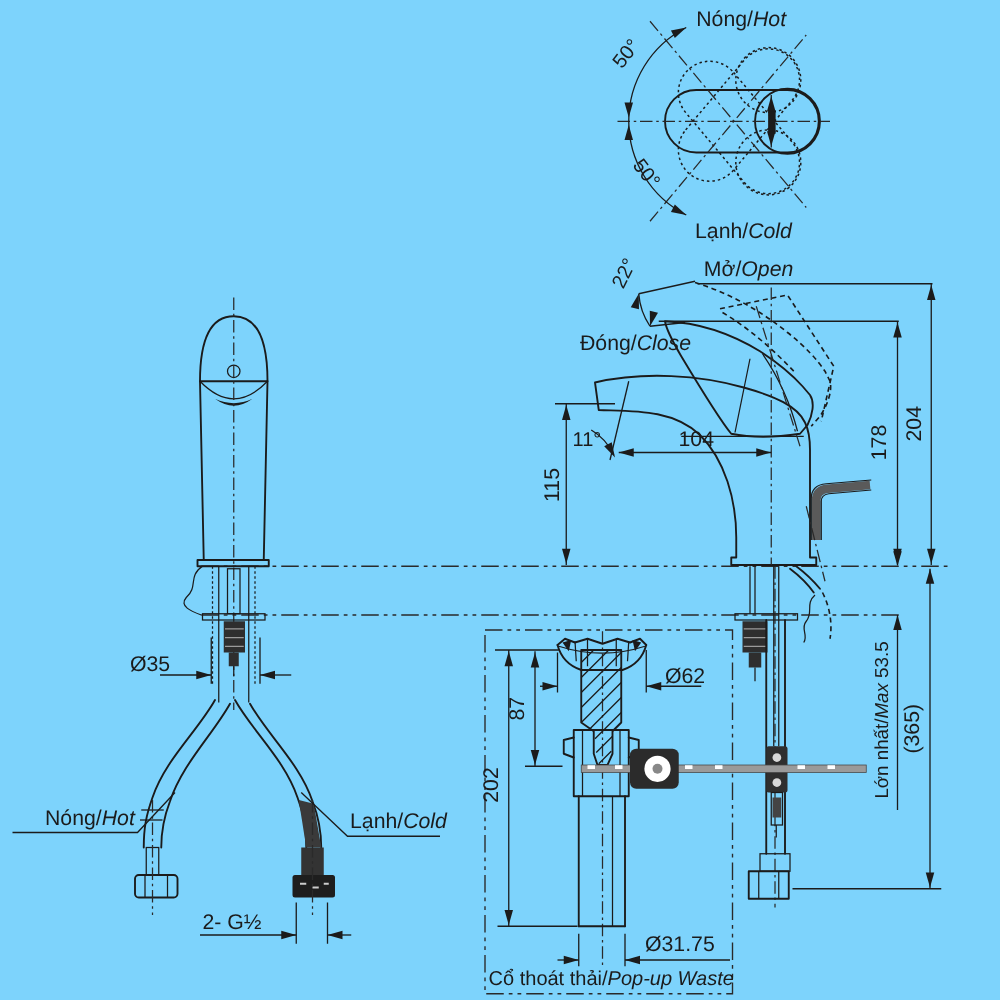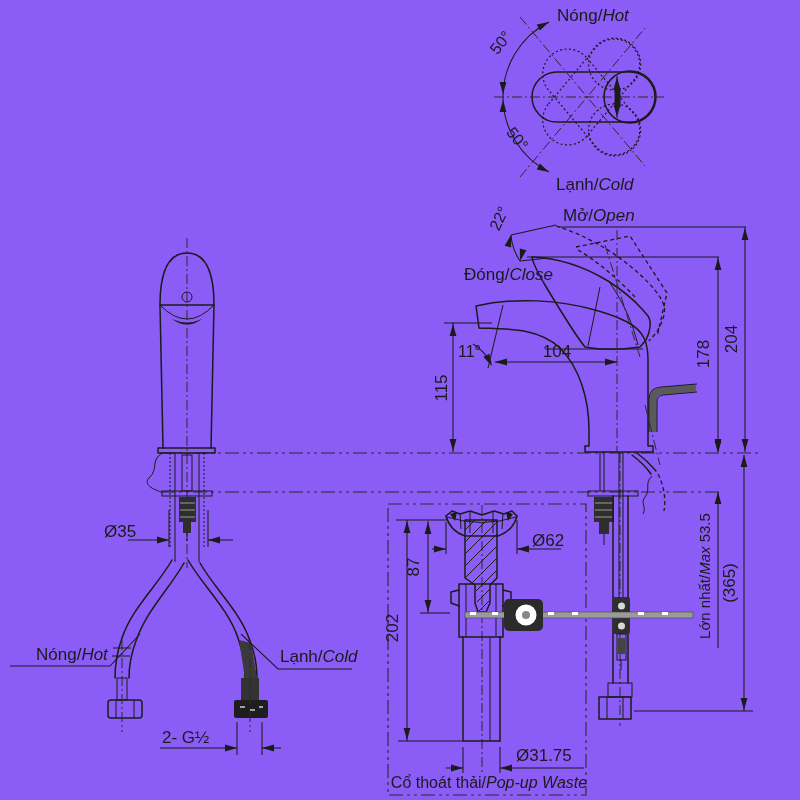--- a/index.html
+++ b/index.html
@@ -1,16 +1,16 @@
 <!DOCTYPE html>
 <html><head>
 <meta charset="utf-8">
 <style>
   html,body{margin:0;padding:0;background:#ffffff;}
-  .stage{width:800px;height:800px;background:#8b5cf6;position:relative;font-family:"Liberation Sans","DejaVu Sans",sans-serif;}
+  .stage{width:800px;height:800px;background:#7dd3fc;position:relative;font-family:"Liberation Sans","DejaVu Sans",sans-serif;}
   svg{display:block;}
   svg text{fill:#1b1b1b;font-family:"Liberation Sans","DejaVu Sans",sans-serif;}
   .ln{stroke:#1b1b1b;stroke-width:1.5;fill:none;stroke-linecap:round;stroke-linejoin:round;}
   .thin{stroke:#1b1b1b;stroke-width:1;fill:none;}
   .dim{stroke:#1b1b1b;stroke-width:1.05;fill:none;}
   .cl{stroke:#2a2a2a;stroke-width:1;fill:none;stroke-dasharray:10 3 2 3;}
   .phantom{stroke:#2a2a2a;stroke-width:1.1;fill:none;stroke-dasharray:14 4 3 4 3 4;}
   .dash{stroke:#1b1b1b;stroke-width:1.3;fill:none;stroke-dasharray:4 3;}
   .dot{stroke:#1b1b1b;stroke-width:1.2;fill:none;stroke-dasharray:2 2.4;}
   .hid{stroke:#1b1b1b;stroke-width:1;fill:none;stroke-dasharray:2 2;}

